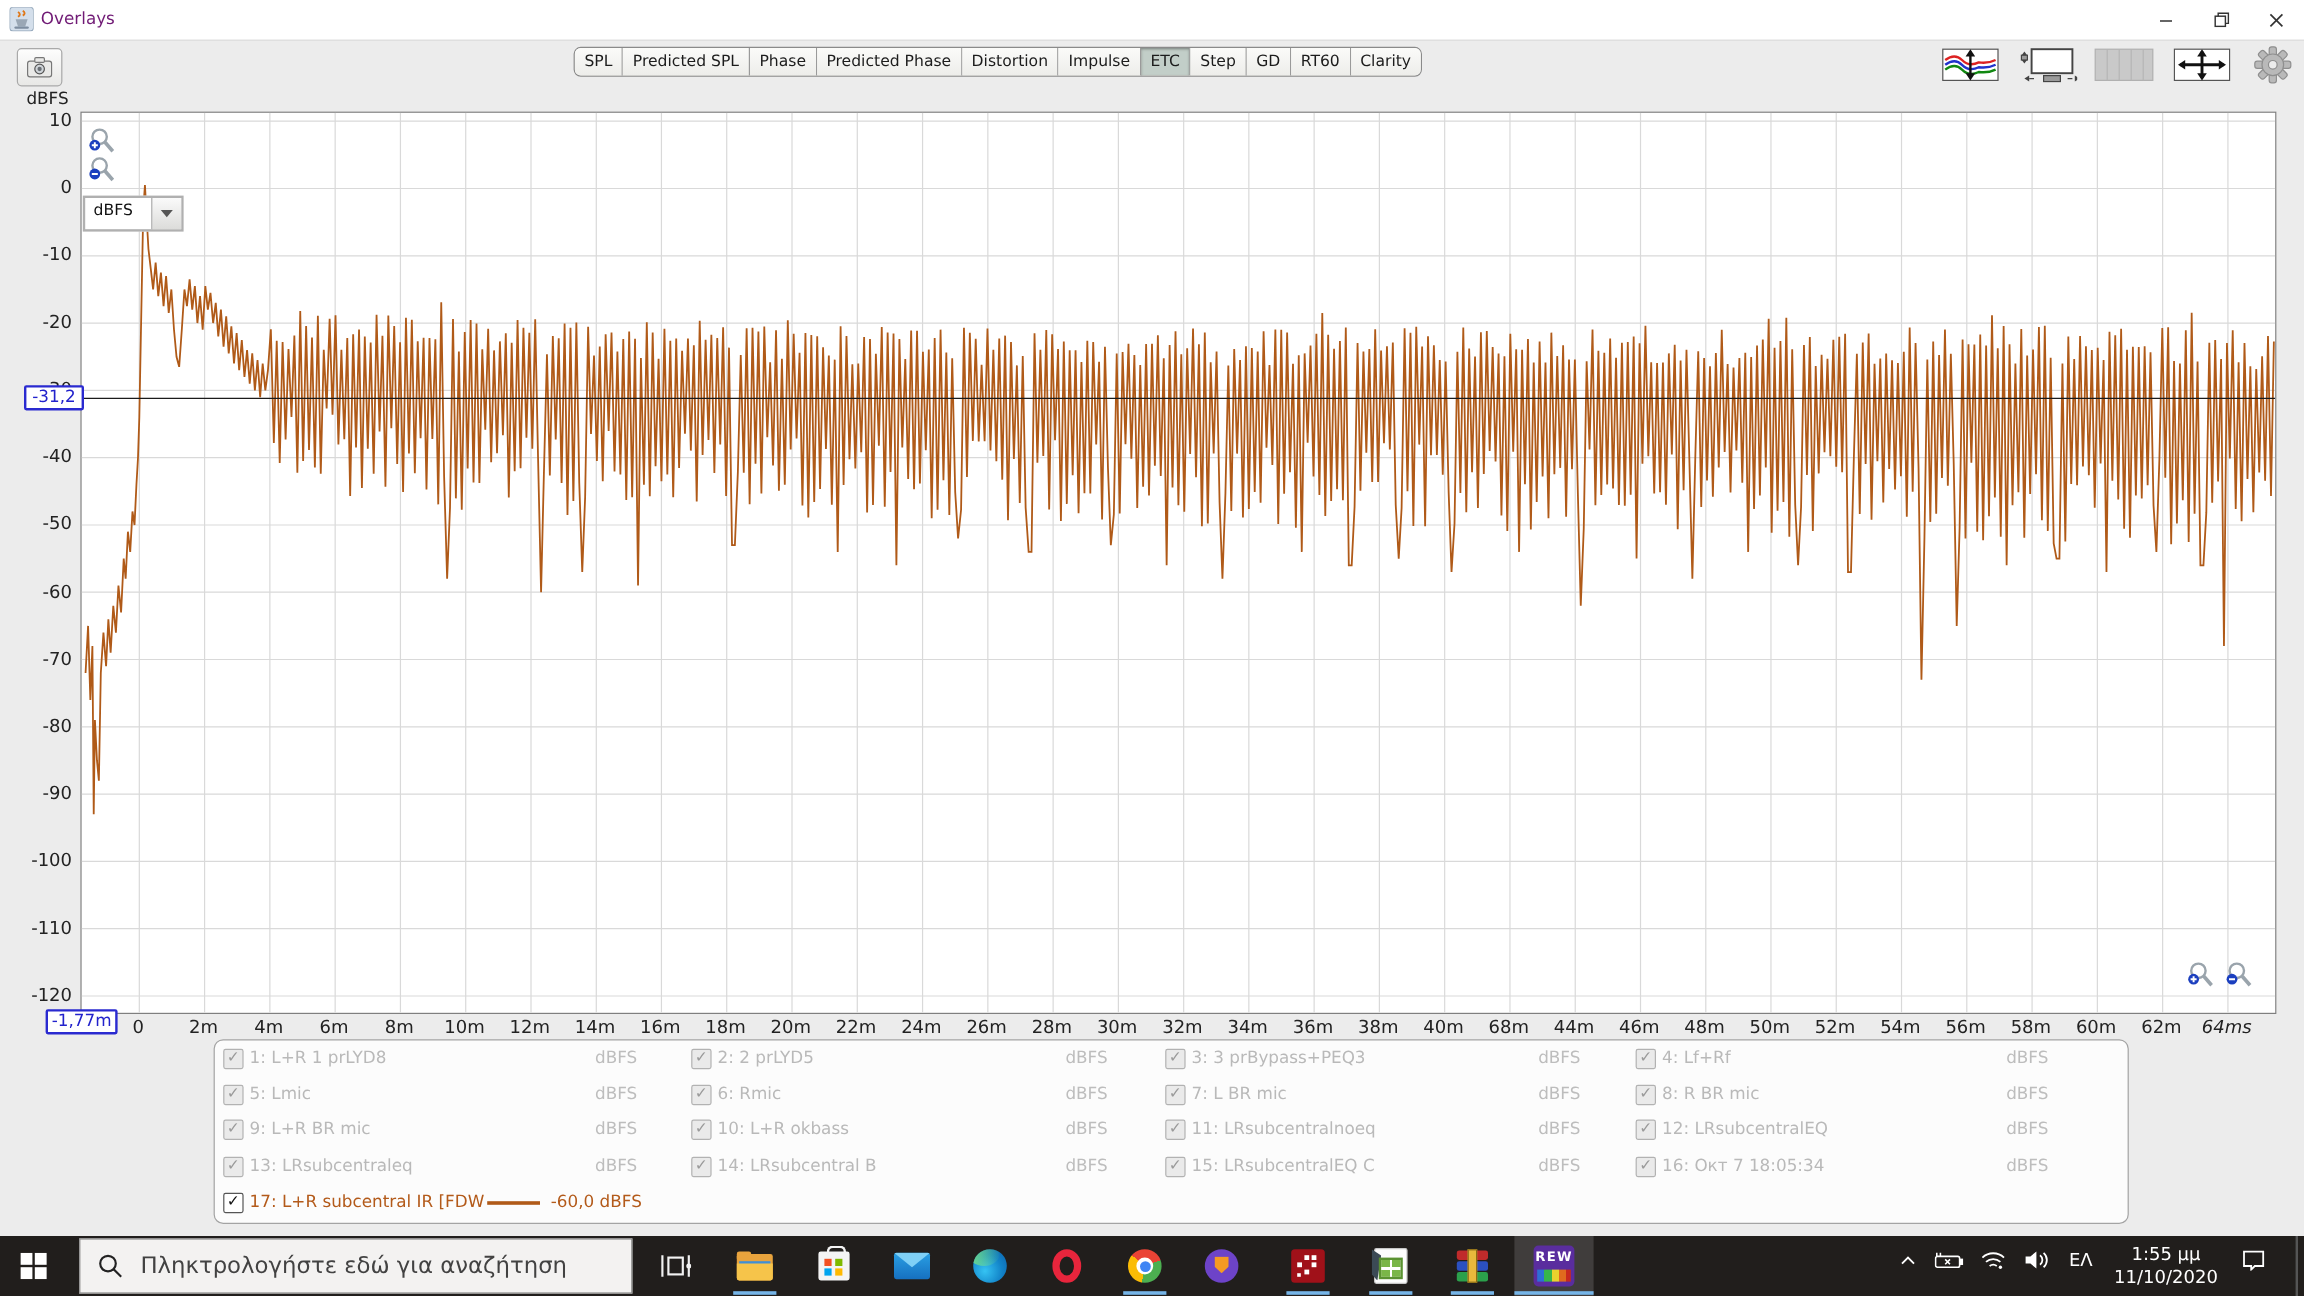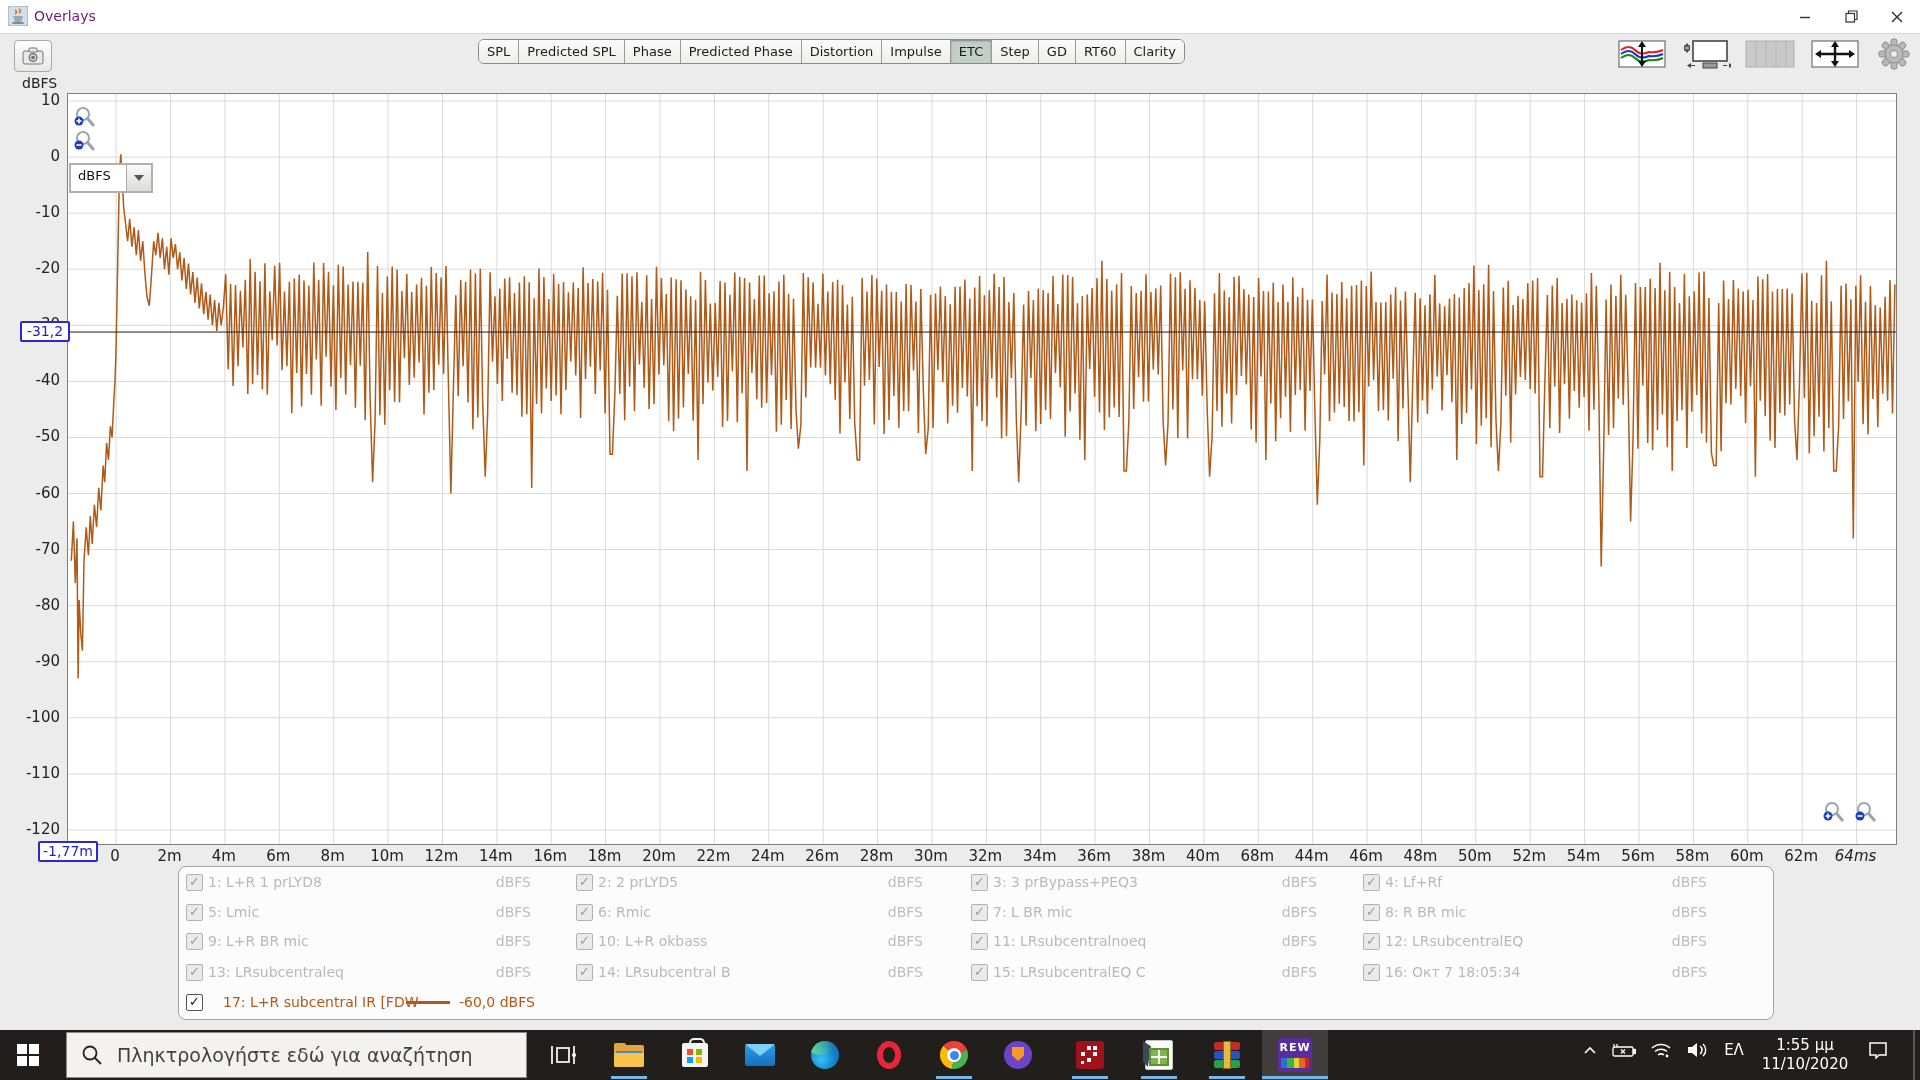--- a/index.html
+++ b/index.html
@@ -431,21 +431,21 @@
       <span class="lg-lbl" style="left: 814px;">15: LRsubcentralEQ C</span>
       <span class="lg-val" style="left: 1058px;">dBFS</span>
     </div>
     <div class="lg-entry" style="left: 0px; top: 91px; width: 100%;">
       <span class="lg-cb" style="left: 1184px;">✓</span>
       <span class="lg-lbl" style="left: 1206px;">16: Окт 7 18:05:34</span>
       <span class="lg-val" style="left: 1448px;">dBFS</span>
     </div>
     <div class="lg-entry active" style="left: 0px; top: 121px; width: 100%;">
       <span class="lg-cb" style="left: 7px;">✓</span>
-      <span class="lg-lbl" style="left: 44px;">17: L+R subcentral IR [FDW</span>
+      <span class="lg-lbl" style="left: 29px;">17: L+R subcentral IR [FDW</span>
       <span class="lg-val" style="left: 272px;"></span>
     </div>
     <span class="lg-val" style="left: 280px; top: 121px; position: absolute; text-align: left; width: 120px; color: rgb(179, 90, 26);">-60,0 dBFS</span>
   </div>
 
 <div class="abs" id="taskbar"></div>
 <div class="abs" id="startbtn">
   <svg width="22" height="22" viewBox="0 0 22 22">
     <rect x="0" y="0" width="10" height="10" fill="#fff"></rect>
       <rect x="12" y="0" width="10" height="10" fill="#fff"></rect>

